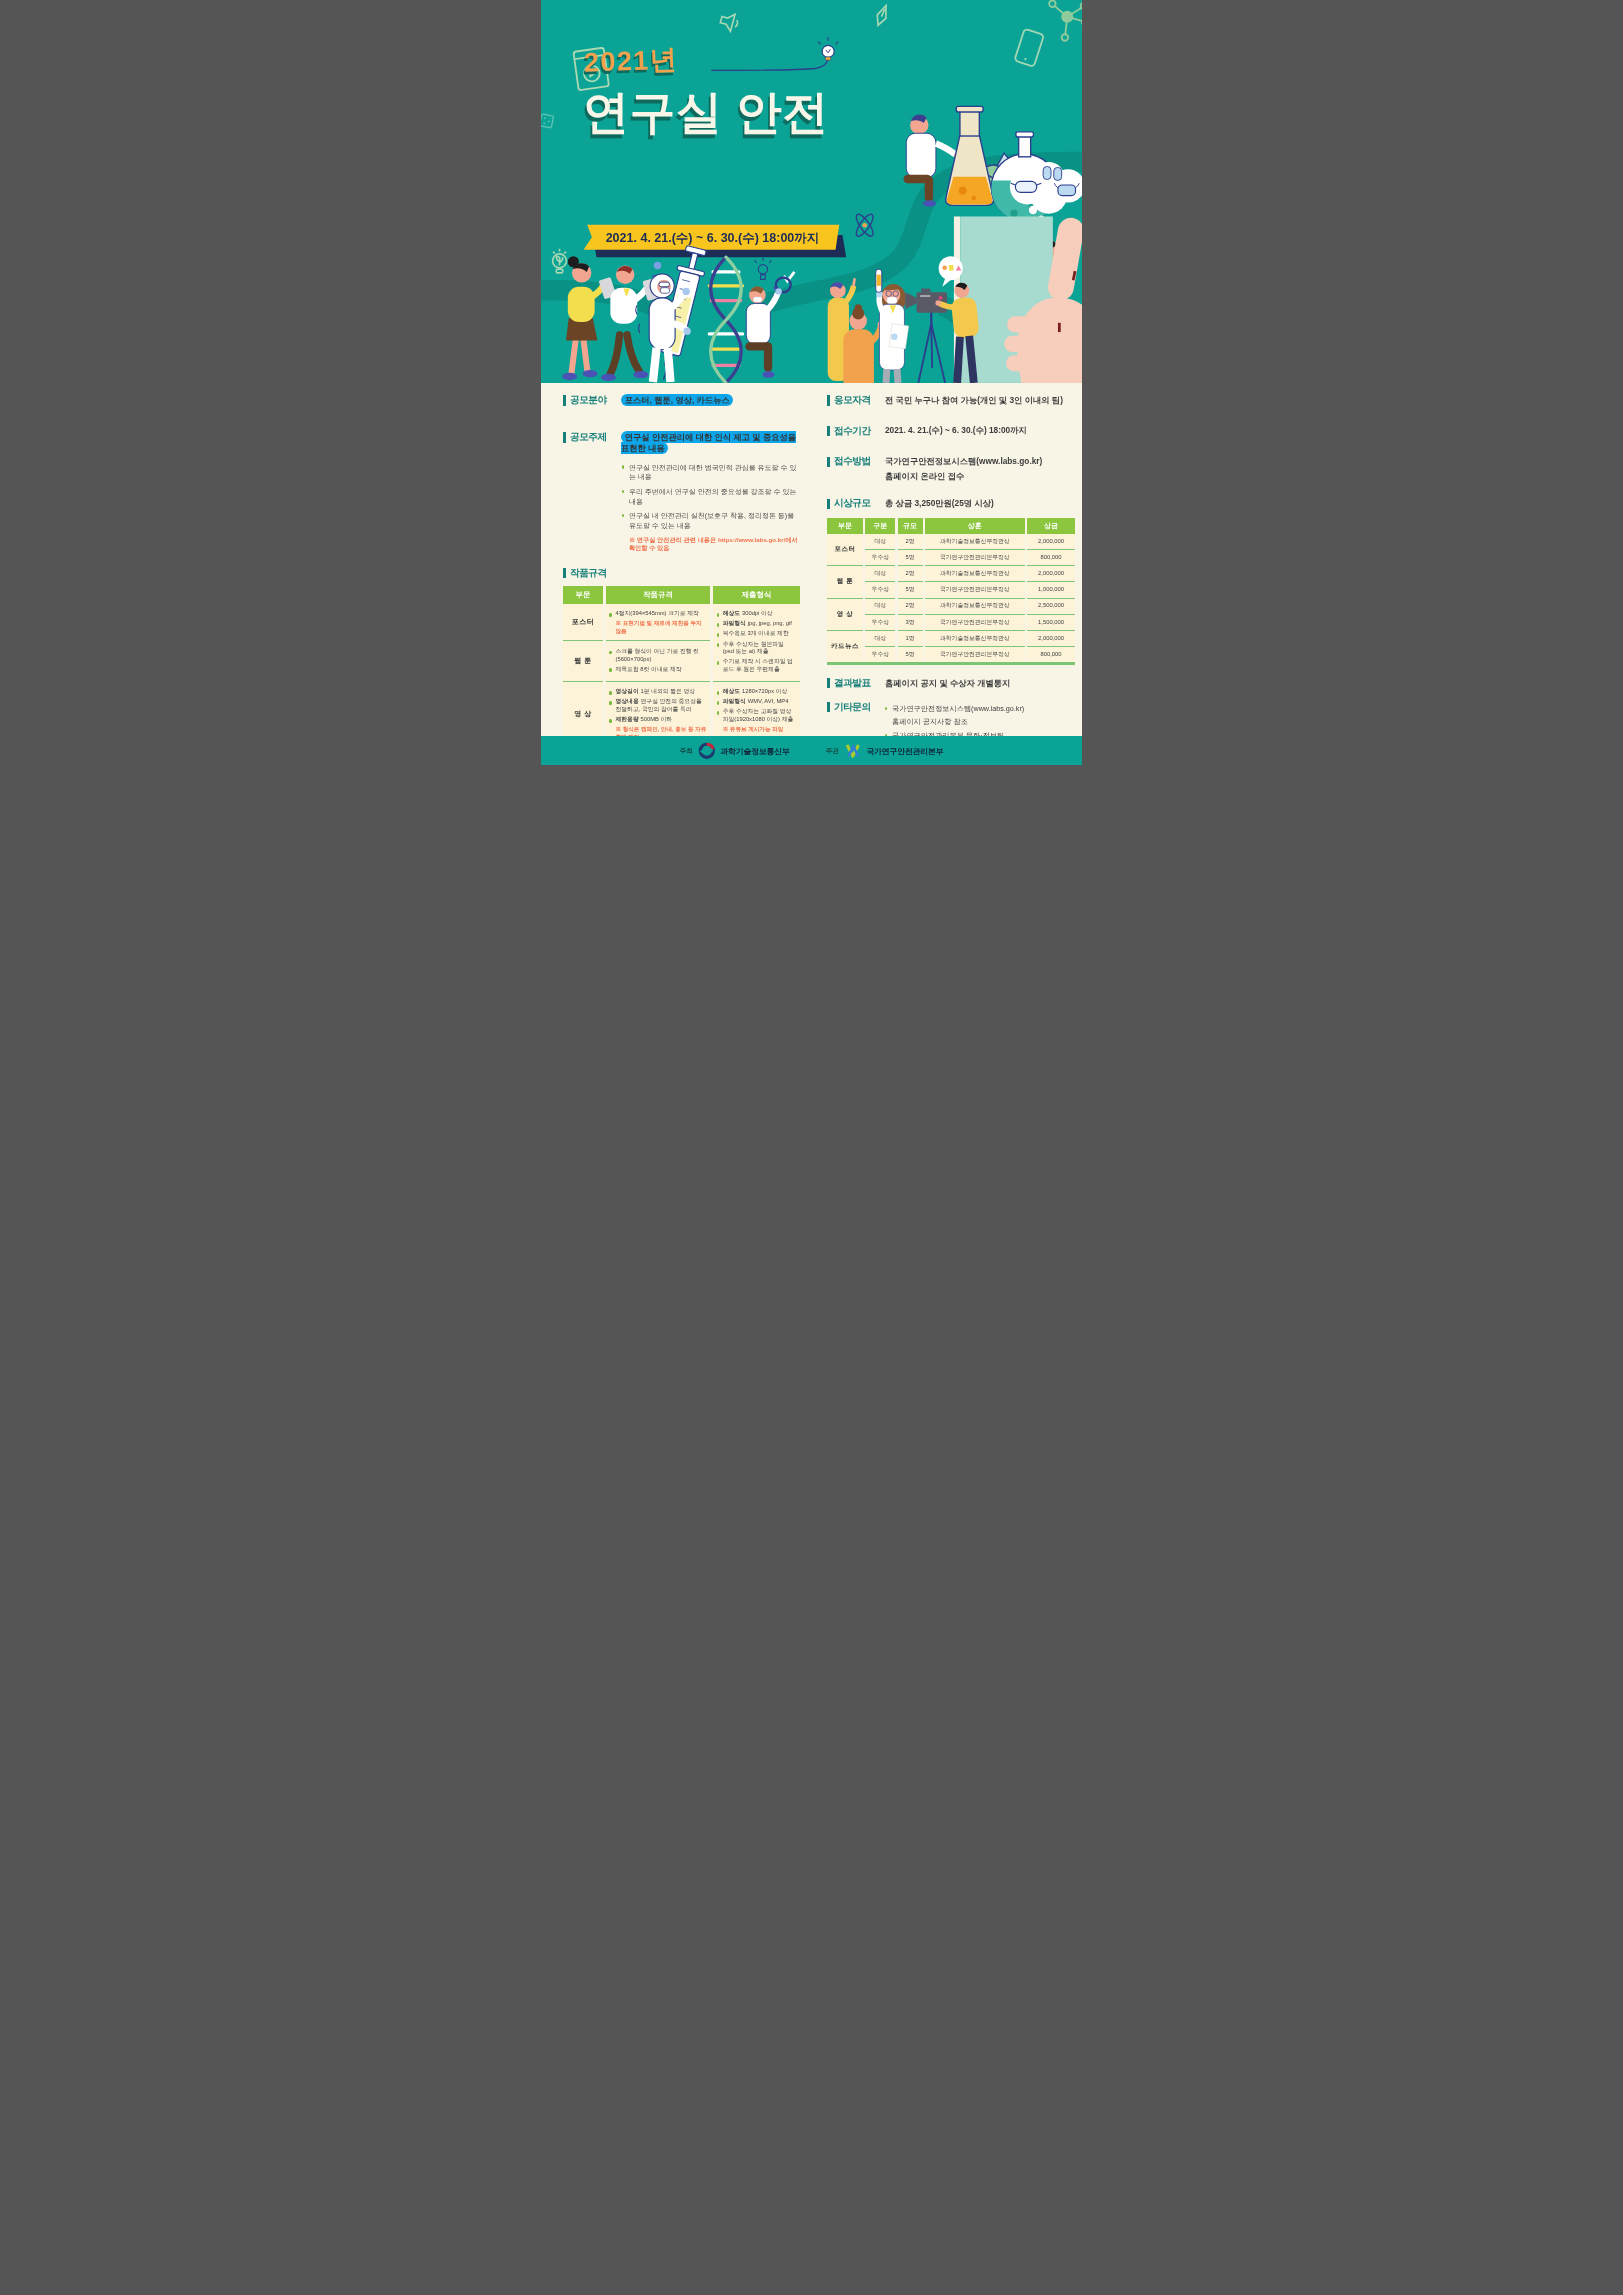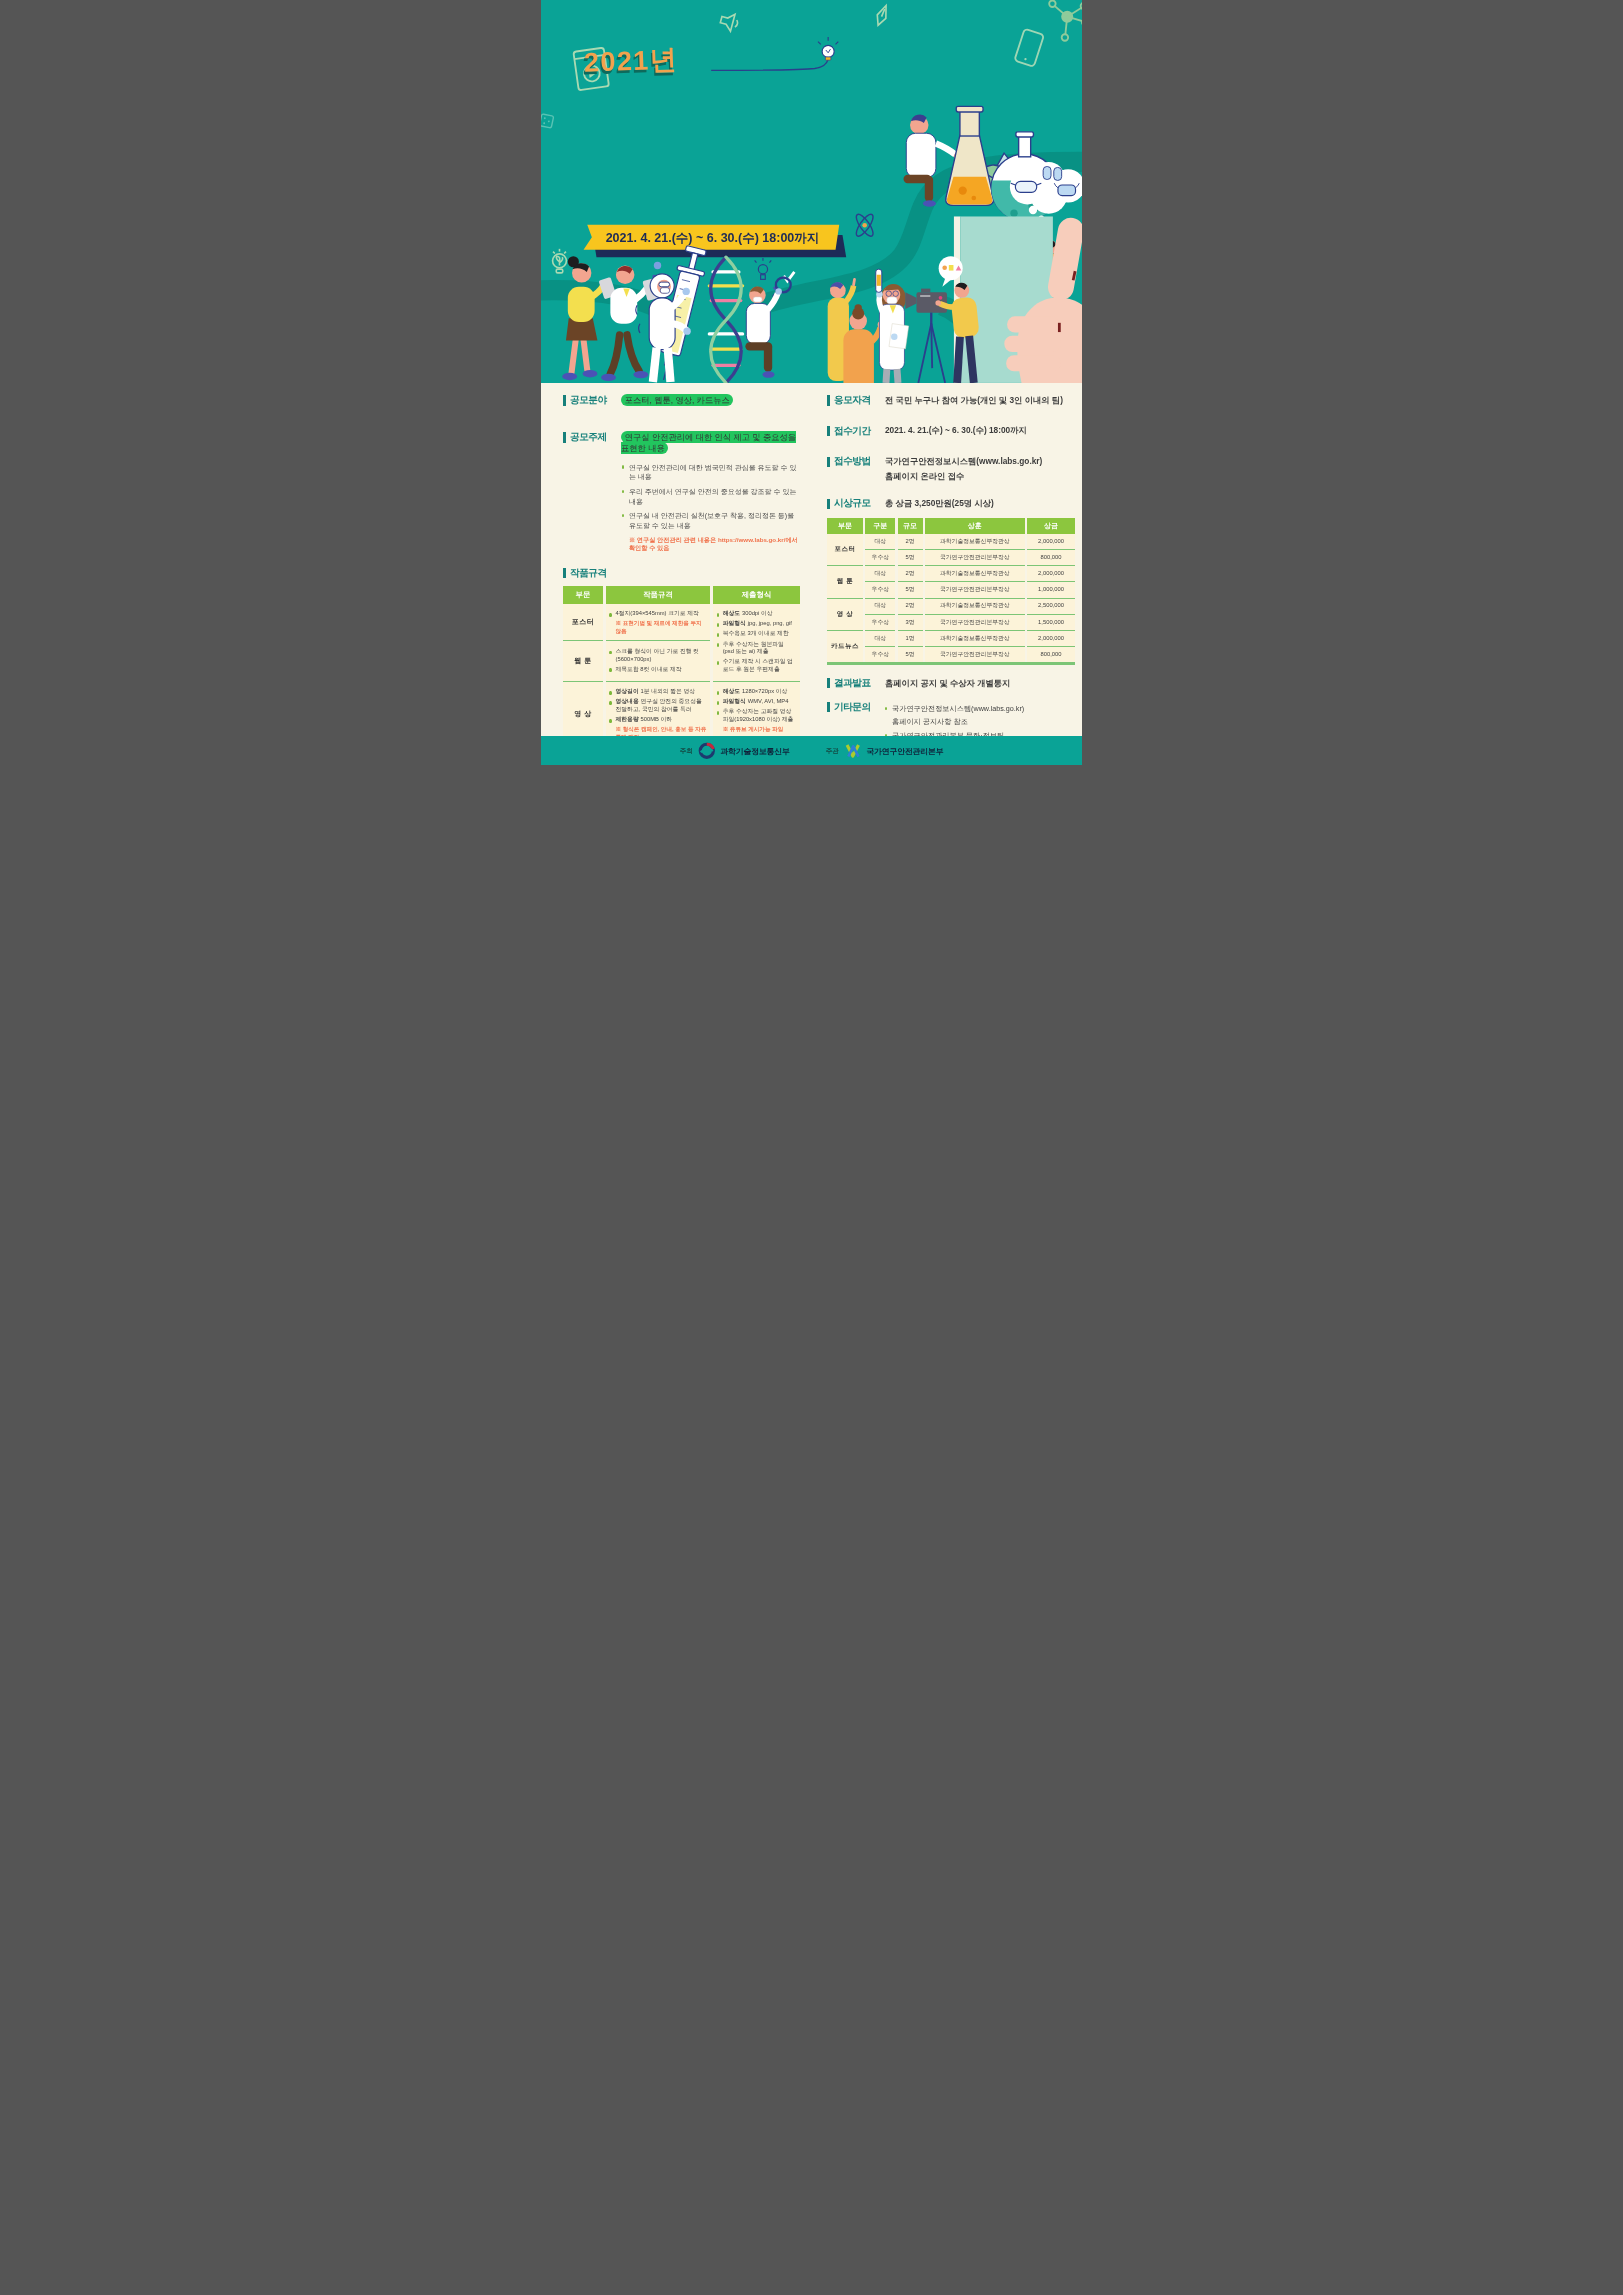--- a/index.html
+++ b/index.html
@@ -19,21 +19,21 @@
         text-align:center;font-size:12.5px;font-weight:800;color:#1D2B57;letter-spacing:0px;}
   
   .info{position:absolute;left:0;top:383px;width:541px;height:353px;background:#F8F4E6;}
   .col-left{position:absolute;left:22px;top:11px;width:237px;}
   .col-right{position:absolute;left:278px;top:11px;width:248px;margin-left:8px;}
   .row{display:flex;align-items:flex-start;}
   .lab{display:flex;align-items:center;gap:4.2px;flex:0 0 auto;width:58px;
        color:#17807B;font-weight:800;font-size:9.7px;letter-spacing:-0.5px;}
   .bar{display:inline-block;width:2.8px;height:10.2px;background:#17807B;}
   .val{font-size:8.3px;color:#3C3C3C;font-weight:600;padding-top:0.9px;line-height:1.35;}
-  .hl{background:#22c55e;padding:1.4px 3.7px;font-weight:400;color:#333;border-radius:6px;}
+  .hl{background:#0ea5e9;padding:1.4px 3.7px;font-weight:700;color:#333;border-radius:6px;}
   .tbullets{list-style:none;margin:8.3px 0 0 0.9px;padding:0;}
   .tbullets li{position:relative;padding-left:7px;margin:4.6px 0;font-size:7px;font-weight:500;
        color:#474747;line-height:1.4;}
   .tbullets li::before,.items li::before,.cbullet::before{content:"";position:absolute;left:0;top:2.8px;
        width:2.3px;height:3.7px;border-radius:50%;background:#7DB83C;}
   .tnote{color:#F0714B;font-size:6.2px;font-weight:700;margin:5.6px 0 0 7.9px;}
   .sec-head{margin-top:14px;}
   
   .spec-table{display:grid;grid-template-columns:40px 1fr 87px;column-gap:2.8px;width:237px;margin-top:6.5px;}
   .award-table{display:grid;grid-template-columns:36px 30px 25px 1fr 48px;column-gap:2.3px;width:248px;margin-top:7.4px;}
@@ -393,20 +393,21 @@
         <rect x="1008" y="684" width="112" height="35" rx="17" fill="#F7CDBB"></rect>
         <rect x="1002" y="726" width="122" height="35" rx="17" fill="#F7CDBB"></rect>
         <rect x="1006" y="768" width="118" height="35" rx="17" fill="#F7CDBB"></rect>
         <rect x="1118" y="698" width="6" height="20" fill="#7A2020"></rect>
         <rect x="1150" y="586" width="6" height="20" fill="#7A2020" transform="rotate(12 1153 596)"></rect>
         <path d="M1186 520 l-14 -16 M1196 560 l-18 -6" stroke="#2B3F8C" stroke-width="3"></path>
       </g>
     </svg>
 
     <div class="year">2021년</div>
+    <div class="title-l1">연구실 안전</div>
     <div class="banner-text">2021. 4. 21.(수) ~ 6. 30.(수) 18:00까지</div>
   </div>
 
   <div class="info">
 
     <div class="col-left">
       <div class="row" style="margin-bottom:24px;">
         <div class="lab">
             <span class="bar"></span>
             <span>공모분야</span>

